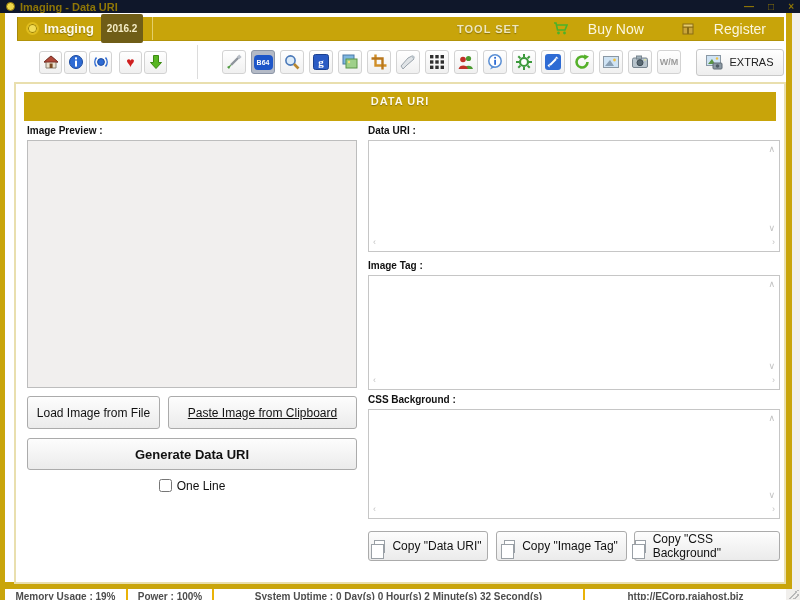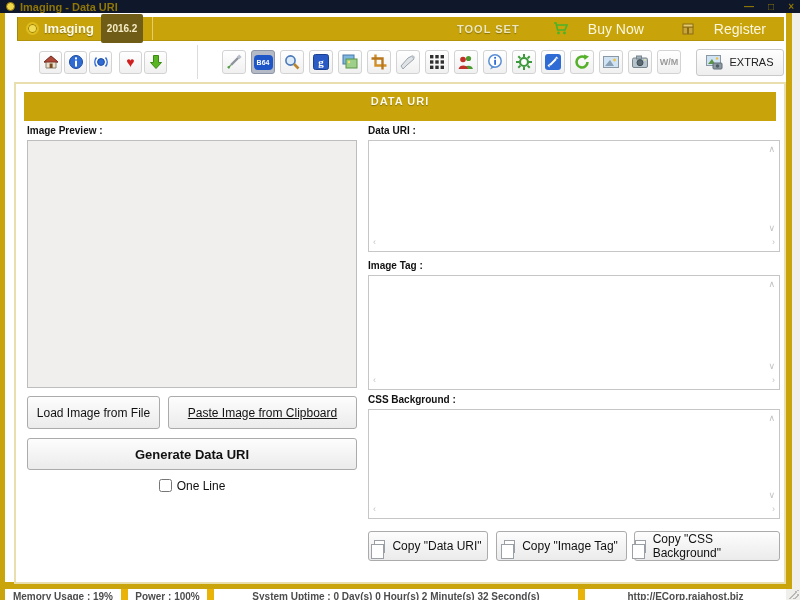--- a/index.html
+++ b/index.html
@@ -102,21 +102,21 @@
   .copy-btn { height:30px; font-size:12px; gap:7px; }
   .copy-ico { width:11px; height:13px; border:1px solid #9aa0a6; background:#ffffff;
     position:relative; }
   .copy-ico:before { content:""; position:absolute; left:-4px; top:3px; width:11px;
     height:13px; border:1px solid #9aa0a6; background:#ffffff; }
 
   
   #status-bar { left:5px; top:589px; width:781px; height:11px; background:#ffffff;
     display:flex; overflow:hidden; }
   .seg { font-size:10px; color:#4d4d4d; font-weight:bold; text-align:center;
-    padding-top:2px; border-right:7px solid #eab308; white-space:nowrap; overflow:hidden; }
+    padding-top:2px; border-right:2px solid #eab308; white-space:nowrap; overflow:hidden; }
   .seg:last-child { border-right:none; }
   #seg-mem { width:123px; } #seg-pow { width:86px; } #seg-up { width:371px; }
   #seg-url { flex:1; }
 </style>
 </head>
 <body>
 
 <div id="titlebar" class="abs">
   <div class="app-ico"></div>
   <div class="ttl">Imaging - Data URI</div>

